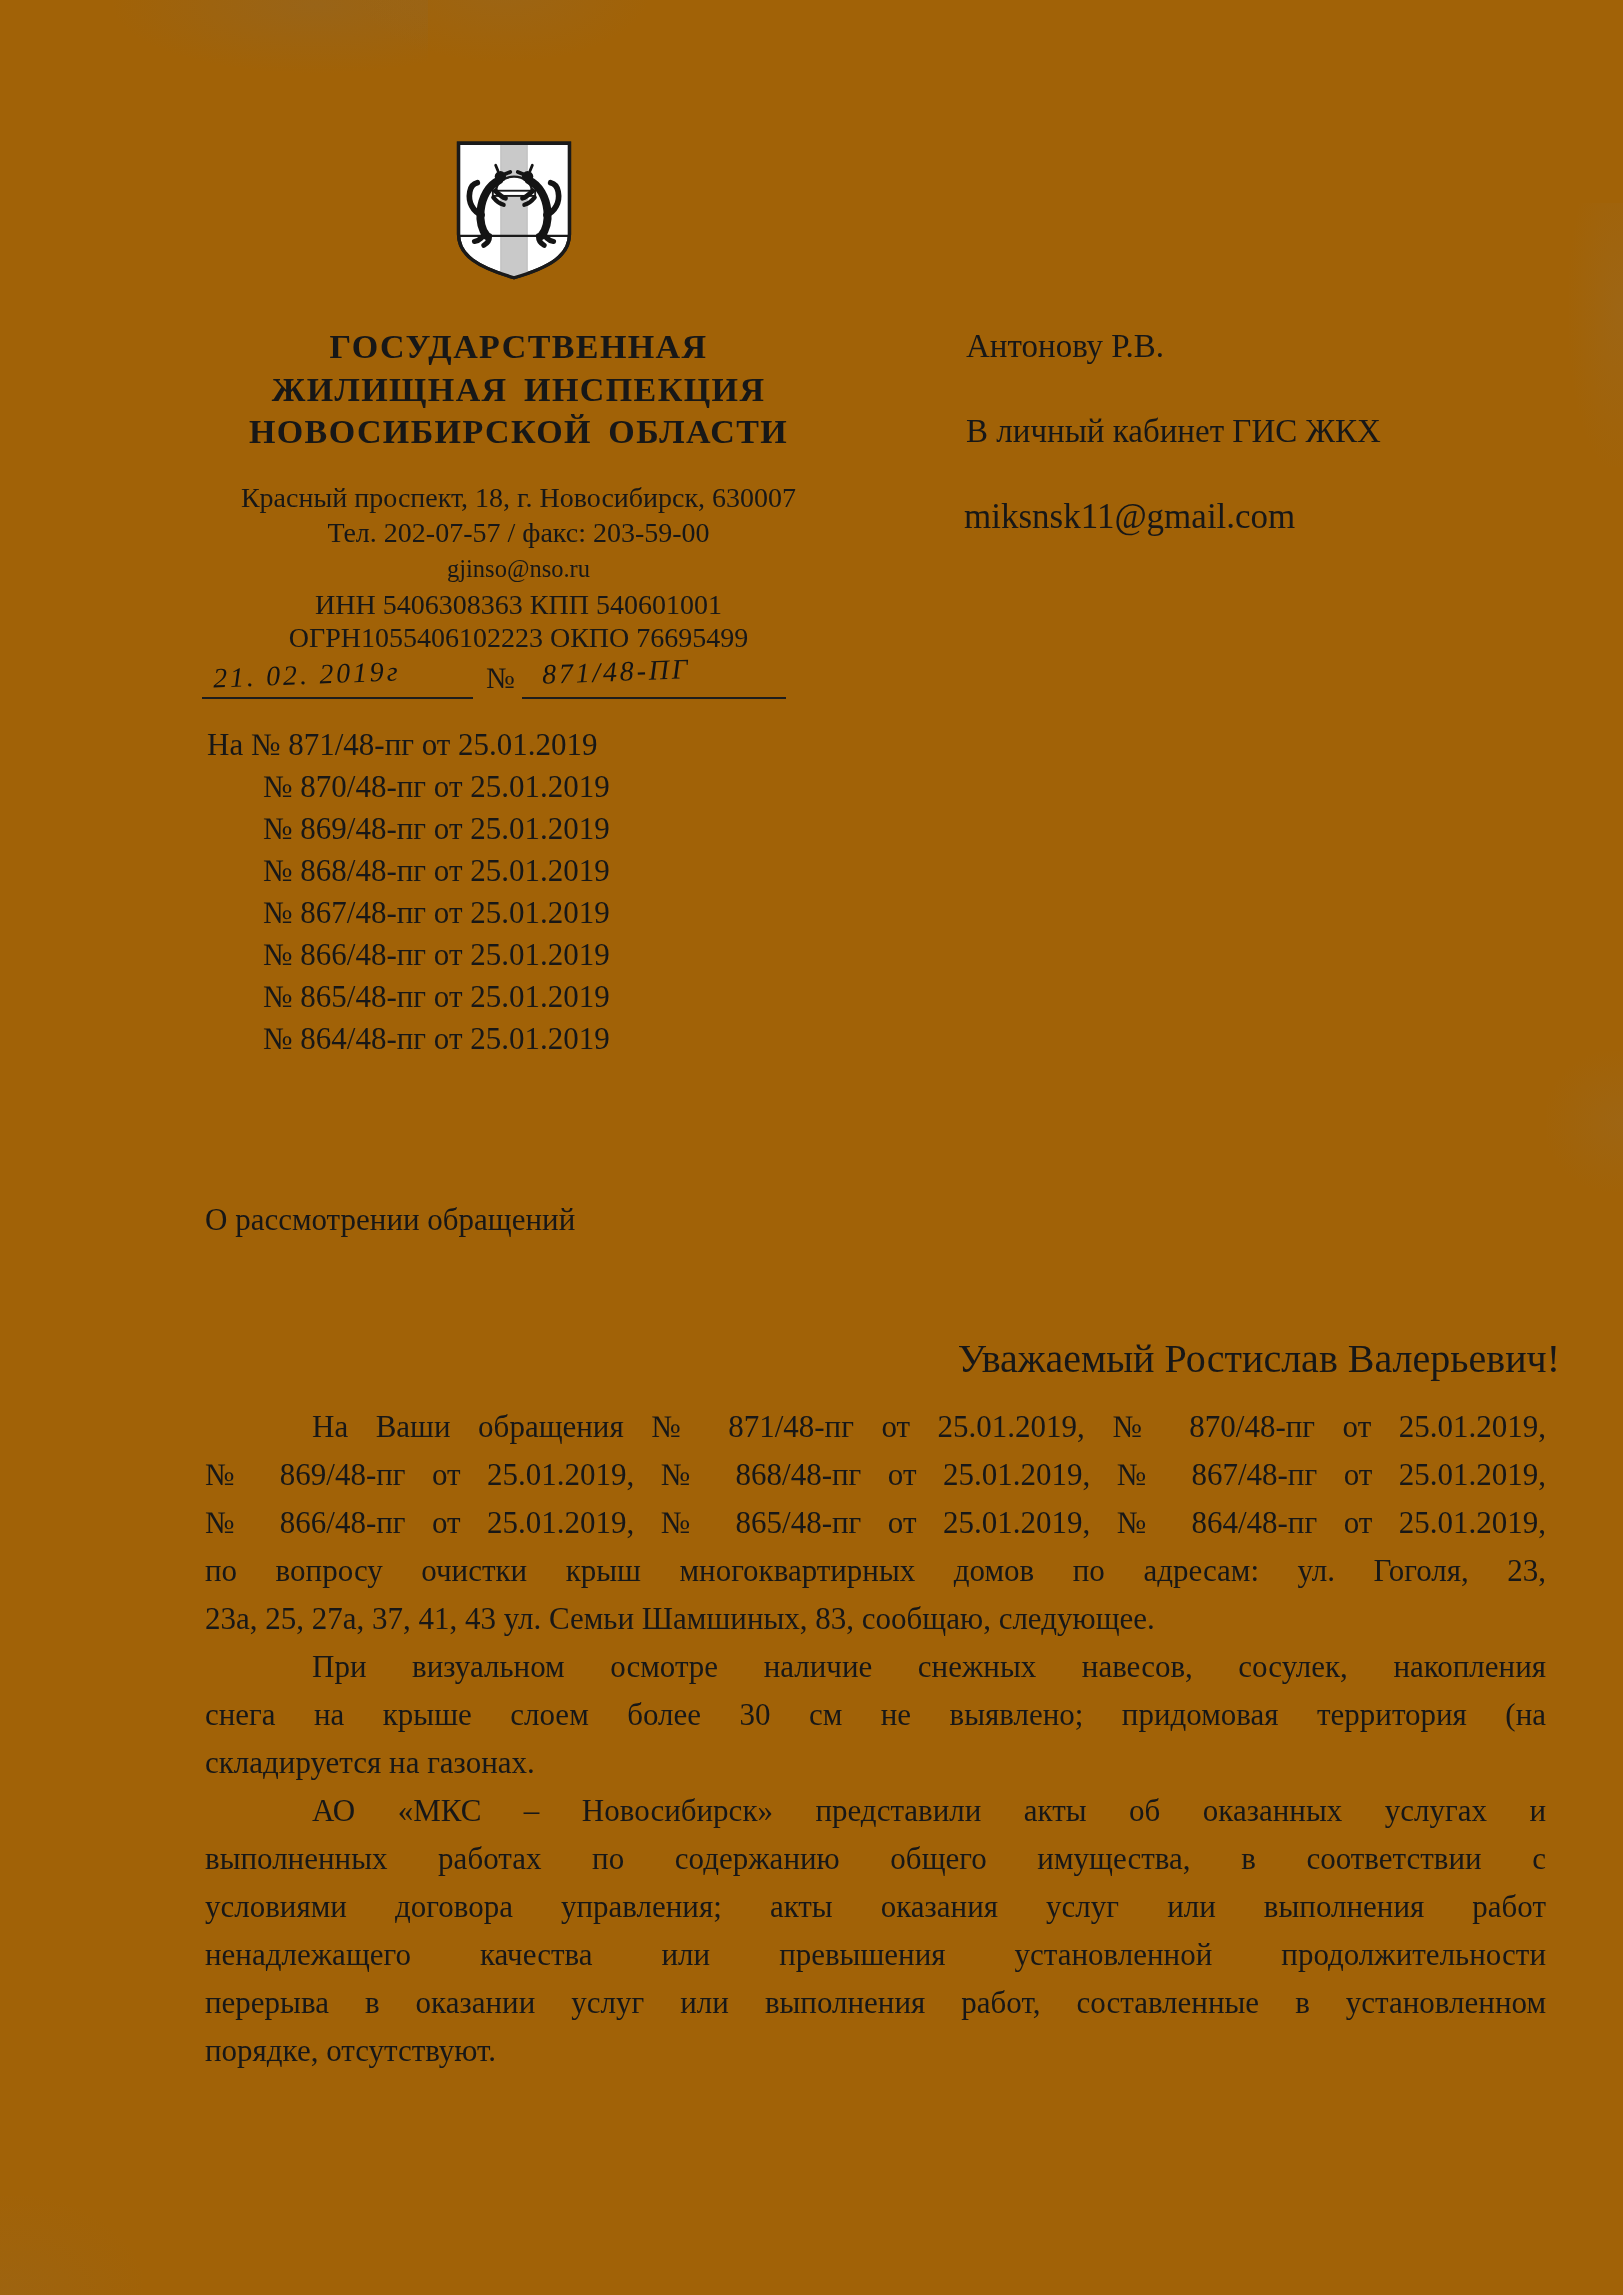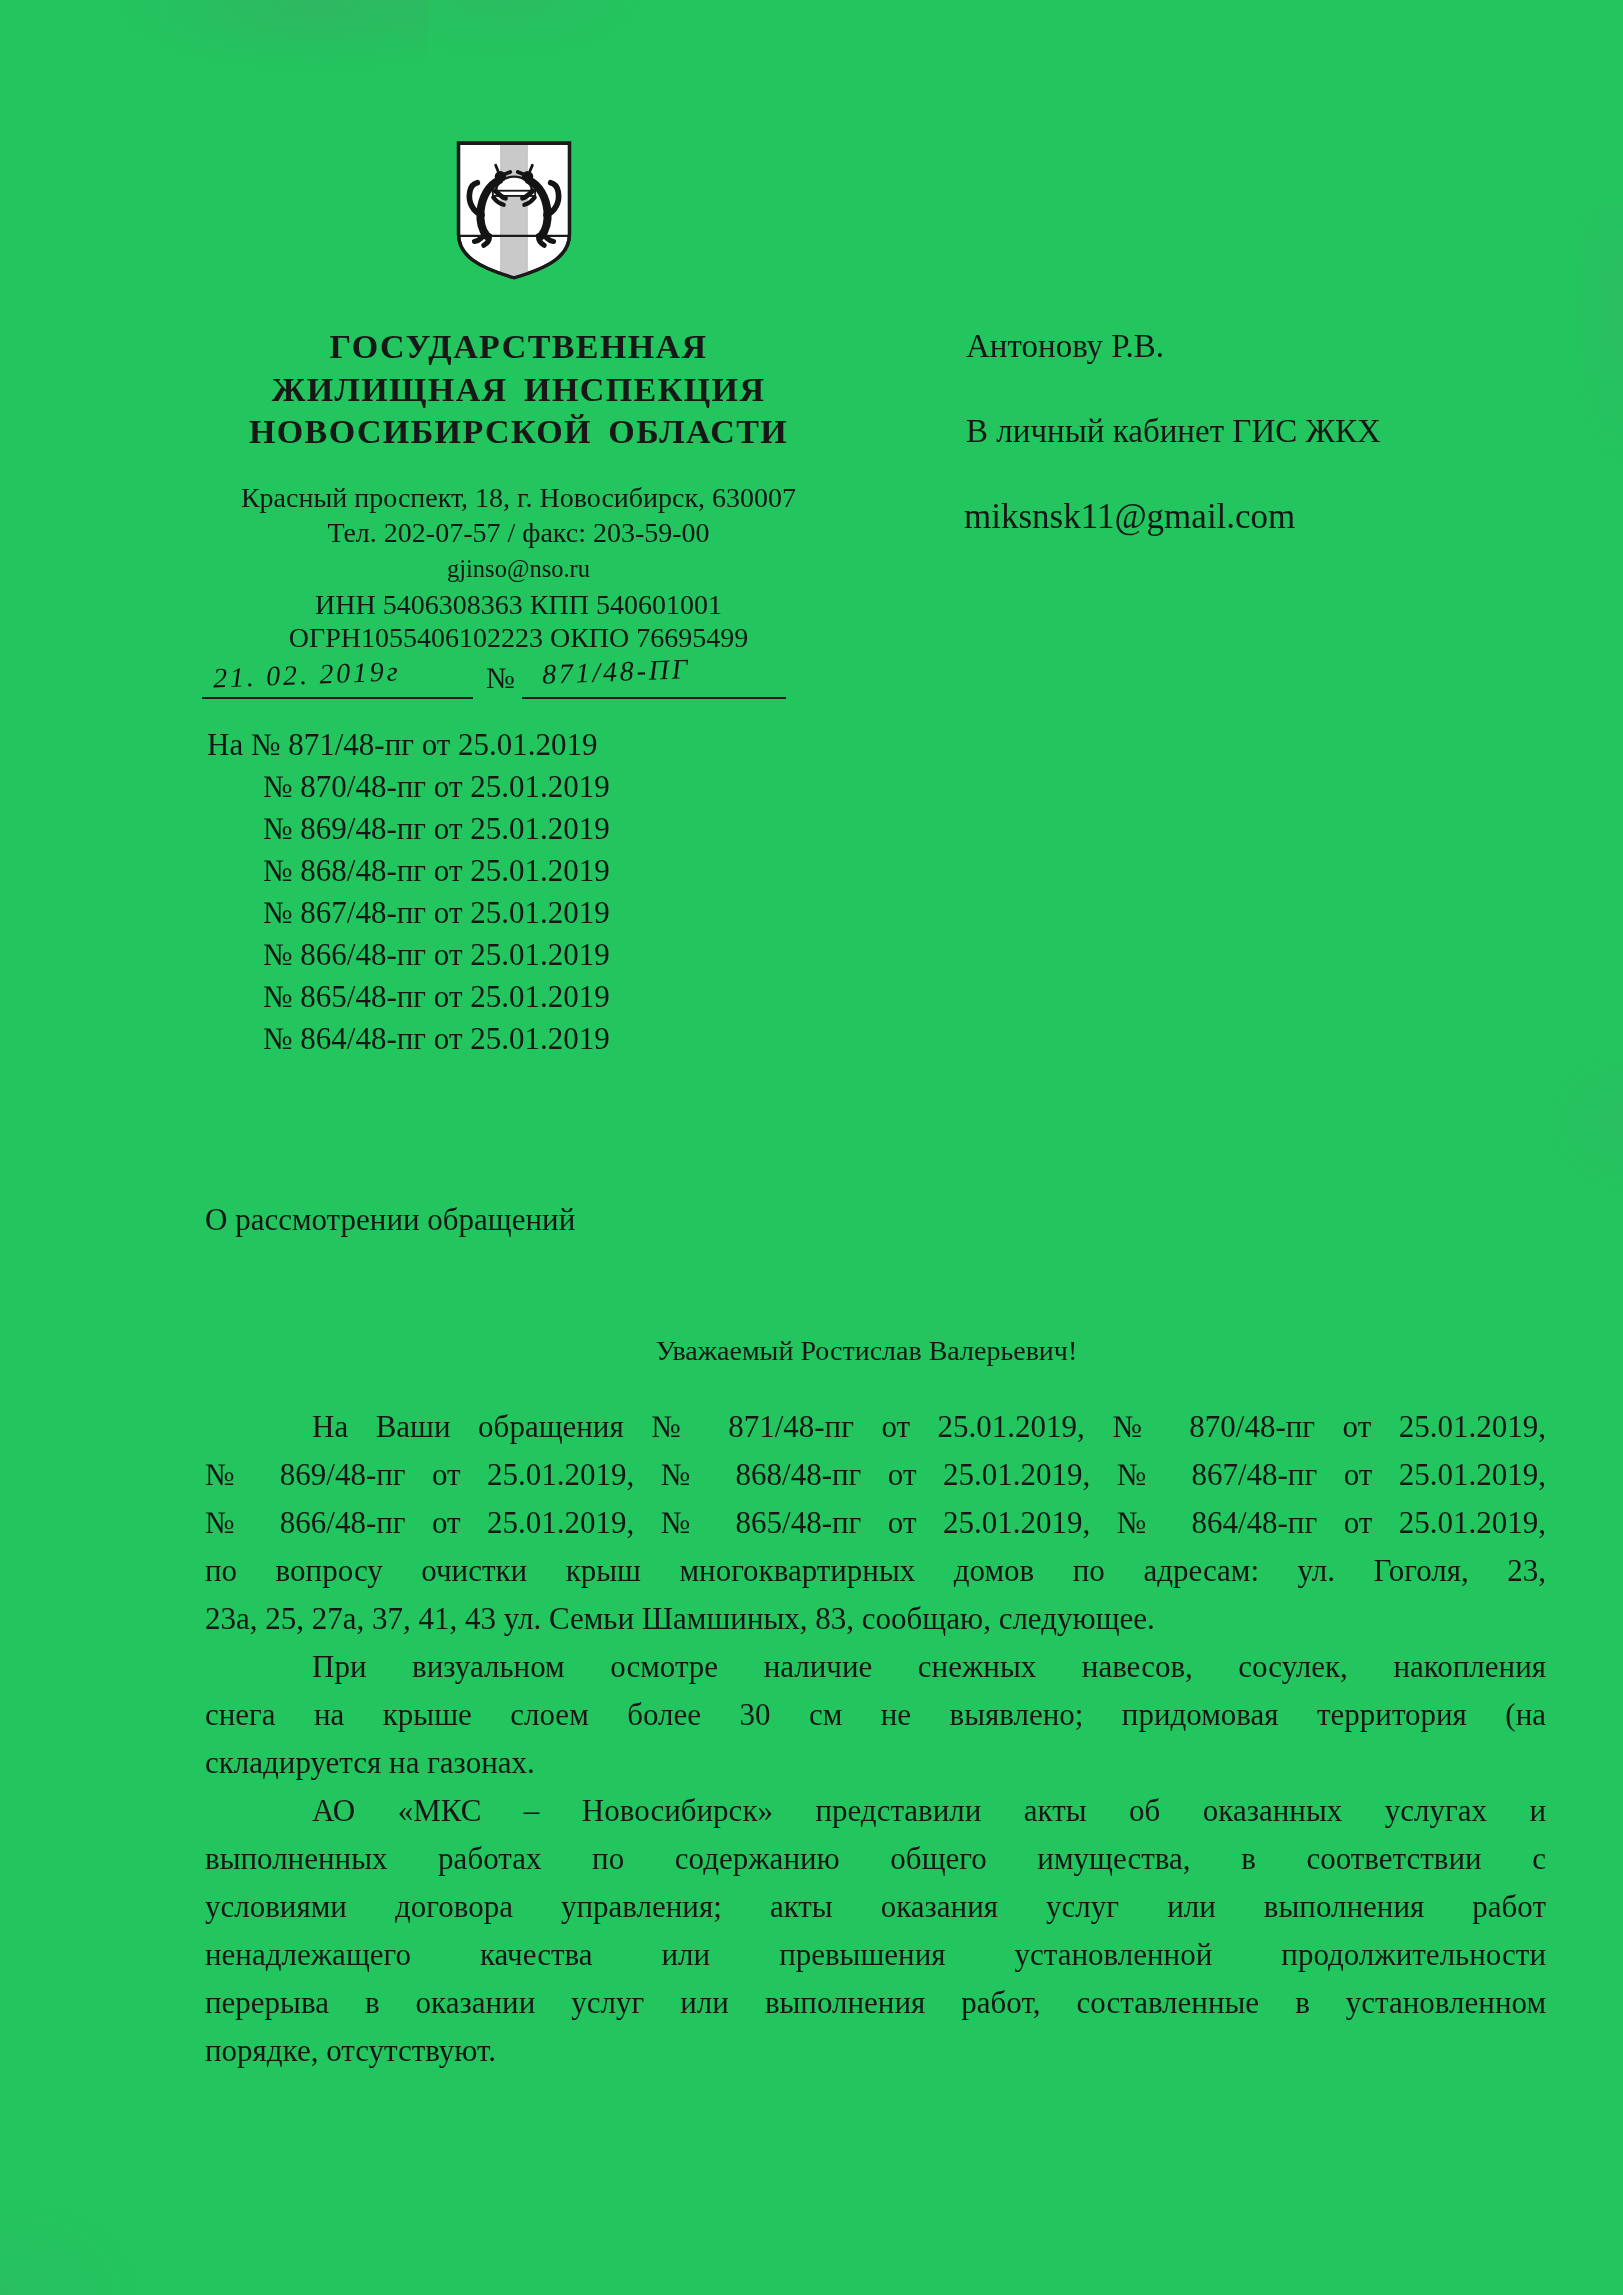--- a/index.html
+++ b/index.html
@@ -1,19 +1,19 @@
 <!DOCTYPE html>
 <html lang="ru" style="font-size:7.5px"><head>
 <meta charset="utf-8">
 <style>
   html,body{margin:0;padding:0;background:#8a8a8a;}
   .page{
     position:relative;
     width:1624px;height:2295px;
-    background:#22c55e;
+    background:#a16207;
     font-family:"Liberation Serif","DejaVu Serif",serif;
     color:#171717;
     overflow:hidden;
   }
   .abs{position:absolute;}
   
   .smudge{pointer-events:none;}
   .smudge.s1{left:108px;top:-19px;width:320px;height:94px;
     background:radial-gradient(ellipse at 65% 25%,rgba(110,110,110,.16),rgba(110,110,110,0) 70%);}
   .smudge.s2{left:358px;top:-28px;width:292px;height:90px;
@@ -35,21 +35,21 @@
   .hand{font-style:italic;font-size:28px;color:#131313;white-space:nowrap;
     transform:rotate(-2.2deg);letter-spacing:2.8px;}
   .ruleline{height:2.4px;background:#1d1d1d;}
   .no-sign{font-size:30px;}
   
   .refs{left:207px;top:724px;font-size:31px;line-height:42px;}
   .ref{white-space:nowrap;}
   .ref.indent{padding-left:56px;}
   
   .subject{left:205px;top:1202px;font-size:31px;white-space:nowrap;}
-  .salutation{left:196px;top:1335px;width:1341px;text-align:center;font-size:28px;}
+  .salutation{left:219px;top:1335px;width:1341px;text-align:right;font-size:40px;}
   
   .body-block{left:205px;top:1403px;width:1341px;font-size:31px;line-height:48px;}
   .bline{height:48px;text-align:justify;text-align-last:justify;overflow:hidden;}
   .bline.ind{text-indent:107px;}
   .bline.end{text-align-last:left;}
   
   .emblem{left:453px;top:139px;width:122px;height:142px;}
 </style>
 </head>
 <body>

